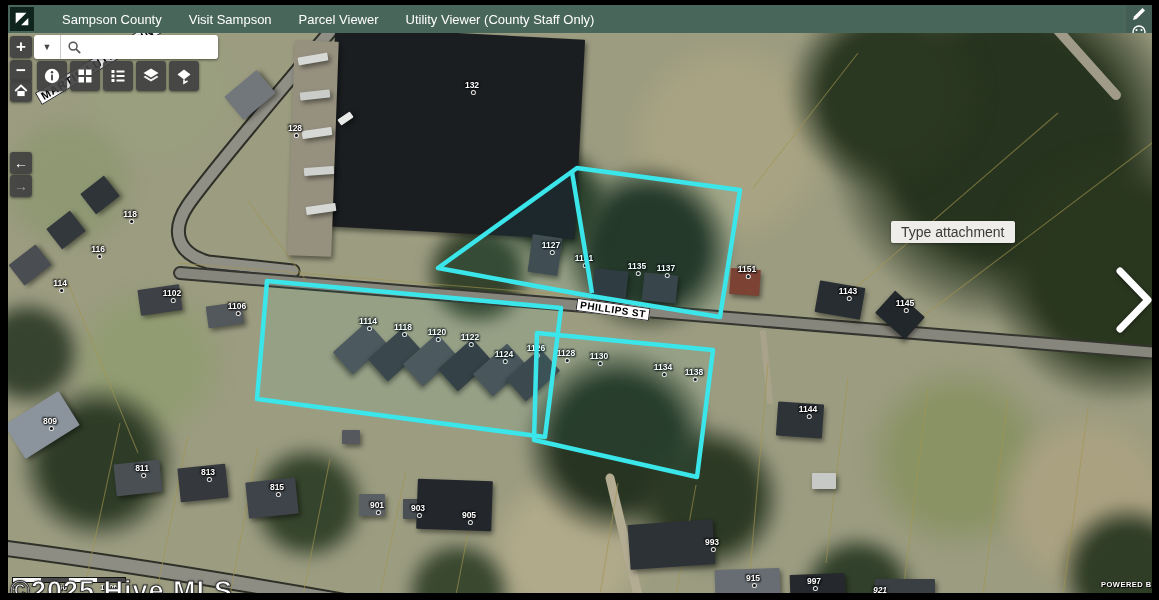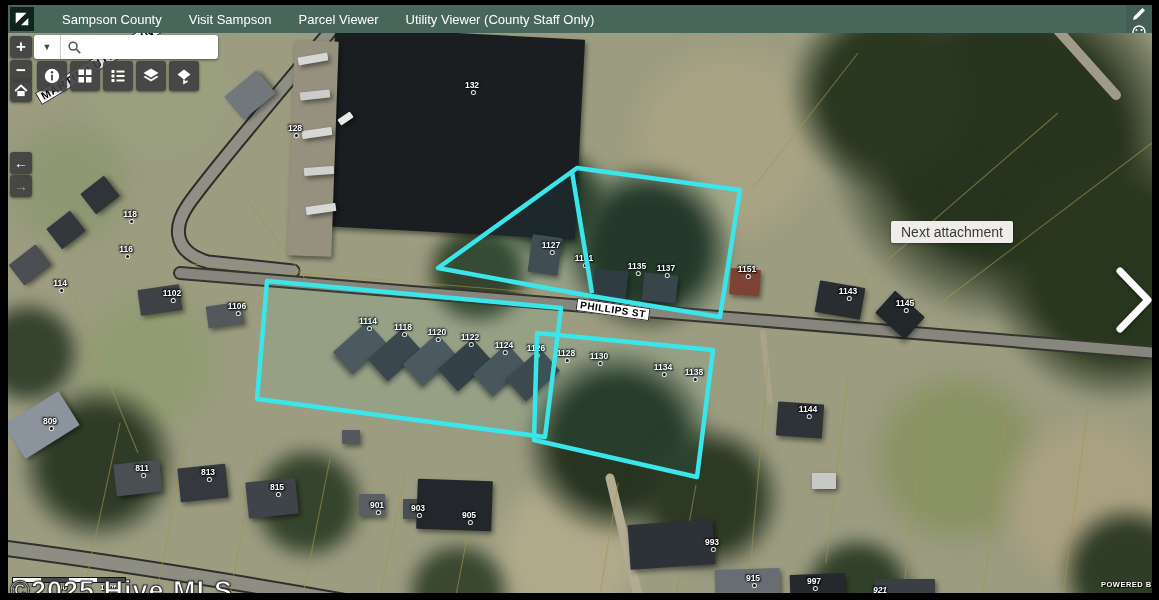--- a/index.html
+++ b/index.html
@@ -273,29 +273,29 @@
         <div class="bld" style="left: 621px; top: 489px; width: 85px; height: 45px; transform: rotate(-4deg); background: rgb(45, 50, 55); z-index: 3;"></div>
         <div class="bld" style="left: 707px; top: 536px; width: 65px; height: 28px; transform: rotate(-2deg); background: rgb(103, 109, 115); z-index: 3;"></div>
         <div class="bld" style="left: 782px; top: 541px; width: 55px; height: 22px; transform: rotate(-2deg); background: rgb(37, 41, 46); z-index: 3;"></div>
         <div class="bld" style="left: 867px; top: 546px; width: 60px; height: 18px; transform: rotate(0deg); background: rgb(58, 63, 68); z-index: 3;"></div>
         <div class="bld" style="left: 334px; top: 397px; width: 18px; height: 14px; transform: rotate(0deg); background: rgb(85, 89, 93); z-index: 3;"></div>
       </div>
     <div id="parcel-labels">
         <span class="plabel" style="left: 464px; top: 52px;">132<i></i></span>
         <span class="plabel" style="left: 287px; top: 95px;">128<i></i></span>
         <span class="plabel" style="left: 122px; top: 181px;">118<i></i></span>
-        <span class="plabel" style="left: 90px; top: 216px; margin-left: 28px;">116<i></i></span>
+        <span class="plabel" style="left: 90px; top: 216px;">116<i></i></span>
         <span class="plabel" style="left: 52px; top: 250px;">114<i></i></span>
         <span class="plabel" style="left: 164px; top: 260px;">1102<i></i></span>
         <span class="plabel" style="left: 229px; top: 273px;">1106<i></i></span>
         <span class="plabel" style="left: 360px; top: 288px;">1114<i></i></span>
         <span class="plabel" style="left: 395px; top: 294px;">1118<i></i></span>
         <span class="plabel" style="left: 429px; top: 299px;">1120<i></i></span>
         <span class="plabel" style="left: 462px; top: 304px;">1122<i></i></span>
-        <span class="plabel" style="left: 496px; top: 312px;">1124<i></i></span>
+        <span class="plabel" style="left: 496px; top: 321px;">1124<i></i></span>
         <span class="plabel" style="left: 528px; top: 315px;">1126<i></i></span>
         <span class="plabel" style="left: 558px; top: 320px;">1128<i></i></span>
         <span class="plabel" style="left: 591px; top: 323px;">1130<i></i></span>
         <span class="plabel" style="left: 655px; top: 334px;">1134<i></i></span>
         <span class="plabel" style="left: 686px; top: 339px;">1138<i></i></span>
         <span class="plabel" style="left: 543px; top: 212px;">1127<i></i></span>
         <span class="plabel" style="left: 576px; top: 225px;">1131<i></i></span>
         <span class="plabel" style="left: 629px; top: 233px;">1135<i></i></span>
         <span class="plabel" style="left: 658px; top: 235px;">1137<i></i></span>
         <span class="plabel" style="left: 739px; top: 236px;">1151<i></i></span>
@@ -381,21 +381,21 @@
           </svg>
         </div>
         <div class="wbtn">
           <svg width="18" height="18" viewBox="0 0 18 18">
             <path d="M9 2.5 L15.5 7.5 L9 12.5 L2.5 7.5 Z" fill="#fff"></path>
             <path d="M9 12.5 v3.5 l3.5 -2" stroke="#fff" stroke-width="1.6" fill="none"></path>
           </svg>
         </div>
       </div>
 
-    <div class="tooltip">Next attachment</div>
+    <div class="tooltip">Type attachment</div>
 
     <div class="next-chevron">
       <svg width="50" height="85" viewBox="0 0 50 85">
         <polyline points="12,13 40,42 12,71" stroke="#fff" stroke-width="7" fill="none" stroke-linecap="round" stroke-linejoin="round" style="filter:drop-shadow(0 1px 2px rgba(0,0,0,.5))"></polyline>
       </svg>
     </div>
 
     <div class="wm l2">©2025 Hive MLS</div>
 
     <div class="scalebar">

